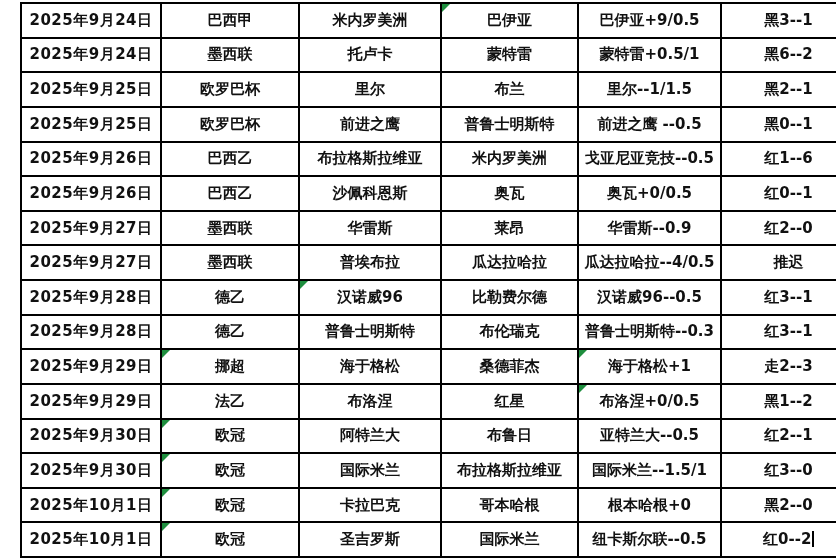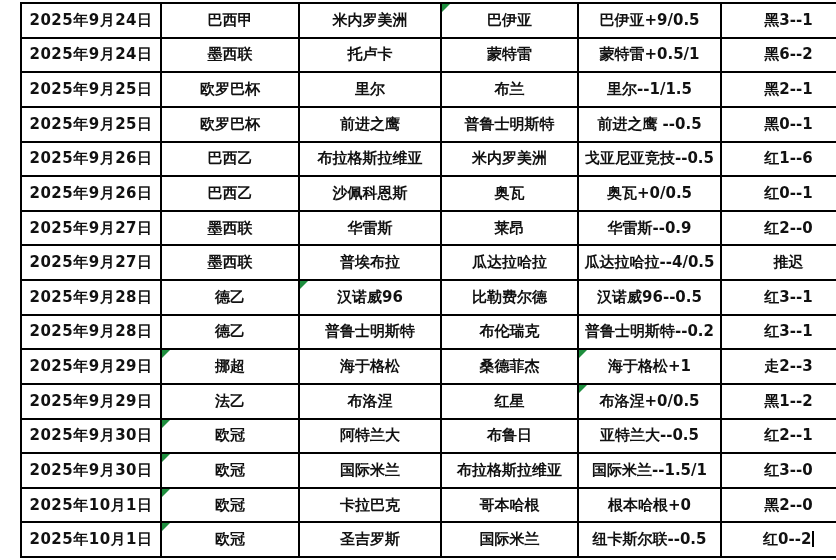--- a/index.html
+++ b/index.html
@@ -155,21 +155,21 @@
           <td class="col-home"><span>汉诺威96</span><span class="indicator"></span></td>
           <td class="col-away"><span>比勒费尔德</span></td>
           <td class="col-handicap"><span>汉诺威96--0.5</span></td>
           <td class="col-result"><span>红3--1</span></td>
         </tr>
         <tr>
           <td class="col-date"><span>2025年9月28日</span></td>
           <td class="col-league"><span>德乙</span></td>
           <td class="col-home"><span>普鲁士明斯特</span></td>
           <td class="col-away"><span>布伦瑞克</span></td>
-          <td class="col-handicap"><span>普鲁士明斯特--0.2</span></td>
+          <td class="col-handicap"><span>普鲁士明斯特--0.3</span></td>
           <td class="col-result"><span>红3--1</span></td>
         </tr>
         <tr>
           <td class="col-date"><span>2025年9月29日</span></td>
           <td class="col-league"><span>挪超</span><span class="indicator"></span></td>
           <td class="col-home"><span>海于格松</span></td>
           <td class="col-away"><span>桑德菲杰</span></td>
           <td class="col-handicap"><span>海于格松+1</span><span class="indicator"></span></td>
           <td class="col-result"><span>走2--3</span></td>
         </tr>

